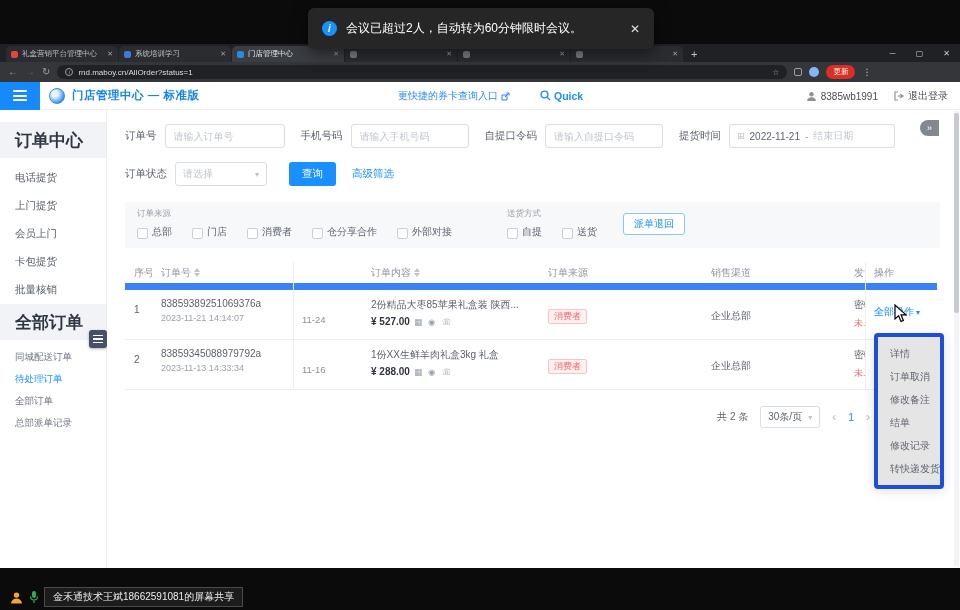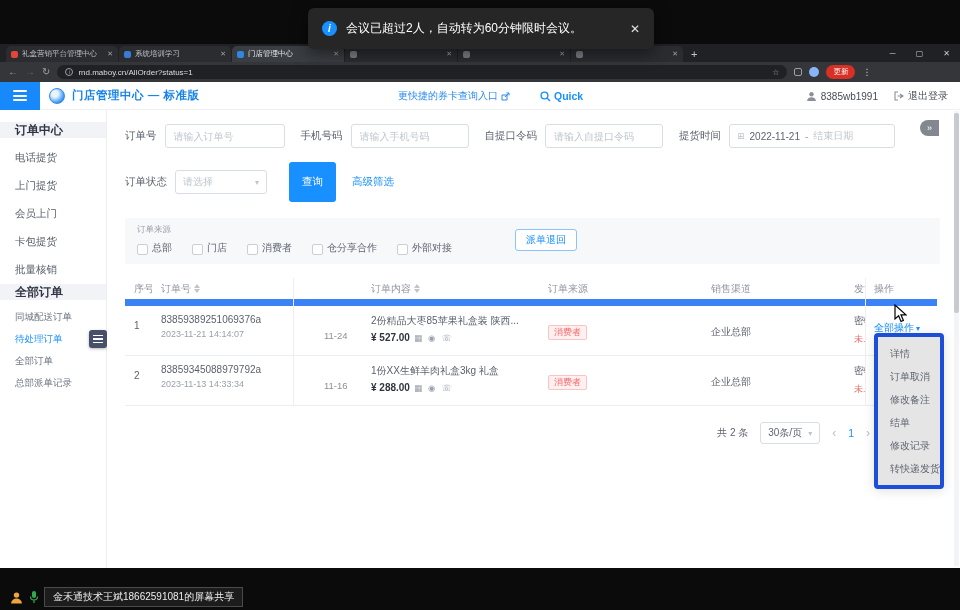--- a/index.html
+++ b/index.html
@@ -33,28 +33,28 @@
 
   
   .page{position:relative;width:960px;height:486px;background:#fff;overflow:hidden;}
   .app-header{height:28px;background:#fff;border-bottom:1px solid #eef0f4;display:flex;align-items:center;position:relative;}
   .burger{width:40px;height:28px;background:#1789fb;display:flex;flex-direction:column;justify-content:center;align-items:center;gap:2.5px;flex:none;}
   .burger i{display:block;width:14px;height:2px;background:#fff;border-radius:1px;}
   .logo-ic{width:16px;height:16px;border-radius:50%;margin-left:9px;background:radial-gradient(circle at 35% 35%,#eaf4ff 25%,#2e8df0 75%);border:1px solid #2e8df0;flex:none;}
   .app-title{margin-left:7px;font-size:11.5px;font-weight:bold;color:#1583e9;letter-spacing:.5px;white-space:nowrap;}
   .header-center{position:absolute;left:398px;top:0;height:28px;display:flex;align-items:center;gap:30px;}
   .quick-entry{display:flex;align-items:center;gap:3px;font-size:10px;color:#2a8af0;white-space:nowrap;}
-  .quick-search{display:flex;align-items:flex-end;gap:3px;font-size:10.5px;color:#1890ff;font-weight:bold;}
+  .quick-search{display:flex;align-items:flex-start;gap:3px;font-size:10.5px;color:#1890ff;font-weight:bold;}
   .header-right{position:absolute;right:12px;top:0;height:28px;display:flex;align-items:center;gap:16px;}
   .hr-user,.hr-logout{display:flex;align-items:center;gap:4px;font-size:10px;color:#454b54;white-space:nowrap;}
 
   .app-body{display:flex;height:458px;}
   .sidebar{width:107px;background:#fff;border-right:1px solid #ebedf1;padding-top:12px;position:relative;flex:none;}
   .side-row{display:flex;align-items:center;padding-left:15px;white-space:nowrap;overflow:hidden;}
-  .side-row.header{height:16px;background:#f1f3f7;font-size:12px;font-weight:bold;color:#2f3542;margin-bottom:6px;}
+  .side-row.header{height:36px;background:#f1f3f7;font-size:17px;font-weight:bold;color:#2f3542;margin-bottom:6px;}
   .side-row.item{height:28px;font-size:10.5px;color:#565d68;}
   .side-row.subitem{height:22px;font-size:9.5px;color:#6b7280;}
   .side-row.active{color:#1890ff;}
   .sidebar-toggle{position:absolute;left:89px;top:220px;width:18px;height:18px;background:#46506a;border-radius:3px;display:flex;flex-direction:column;justify-content:center;align-items:center;gap:2px;box-shadow:0 1px 3px rgba(0,0,0,.3);}
   .sidebar-toggle i{width:10px;height:1.5px;background:#fff;}
 
   .main{flex:1;position:relative;background:#fff;overflow:hidden;}
   .collapse-handle{position:absolute;top:10px;right:21px;width:19px;height:16px;background:rgba(96,101,112,.78);border-radius:8px 0 0 8px;color:#fff;font-size:9px;display:flex;align-items:center;justify-content:center;z-index:4;}
 
   .f-row{display:flex;align-items:center;margin:14px 0 0 18px;gap:16px;}
@@ -63,41 +63,41 @@
   .f-input{height:24px;border:1px solid #d9dde4;border-radius:3px;padding:0 8px;font-size:10px;color:#5f6470;width:120px;font-family:inherit;outline:none;}
   .f-input::placeholder{color:#bfc6cf;}
   .f-input.w118{width:118px;}
   .date-box{width:166px;height:24px;border:1px solid #d9dde4;border-radius:3px;display:flex;align-items:center;gap:5px;padding:0 7px;font-size:10px;}
   .cal-ic{color:#c0c4cc;font-size:9px;}
   .date-start{color:#5f6470;}
   .date-sep{color:#9aa0ab;}
   .date-end{color:#bfc6cf;}
   .f-select{width:92px;height:24px;border:1px solid #d9dde4;border-radius:3px;display:flex;align-items:center;justify-content:space-between;padding:0 7px;font-size:10px;color:#bfc6cf;}
   .caret{color:#c0c4cc;font-size:8px;}
-  .btn-primary{height:40px;padding:0 13px;background:#1890ff;border-radius:3px;color:#fff;font-size:10.5px;display:flex;align-items:center;margin-left:6px;border:none;}
+  .btn-primary{height:24px;padding:0 13px;background:#1890ff;border-radius:3px;color:#fff;font-size:10.5px;display:flex;align-items:center;margin-left:6px;border:none;}
   .adv-link{font-size:10.5px;color:#1890ff;white-space:nowrap;}
 
   .filter-panel{margin:16px 20px 0 18px;background:#f6f8fa;border-radius:2px;padding:6px 12px 9px;display:flex;gap:18px;}
   .fp-label{font-size:8.5px;color:#9aa0ab;margin-bottom:5px;}
   .fp-opts{display:flex;gap:20px;}
   .fp-opt{display:flex;align-items:flex-end;gap:4px;font-size:10px;color:#5f6470;white-space:nowrap;}
   .cb{width:11px;height:11px;background:#fff;border:1px solid #c9ced8;border-radius:2px;flex:none;}
   .fp-group.g1{width:352px;flex:none;}
   .btn-plain{align-self:center;margin-left:8px;height:22px;padding:0 10px;background:#fff;border:1px solid #8cc3ff;border-radius:3px;color:#1890ff;font-size:10px;display:flex;align-items:center;white-space:nowrap;}
 
   .table-wrap{margin:14px 23px 0 18px;position:relative;}
   .t-grid{display:grid;grid-template-columns:27px 141px 69px 177px 163px 143px 20px 72px;}
   .t-head{height:28px;border-bottom:7px solid #3b82f6;}
   .th{display:flex;align-items:center;font-size:10px;color:#8e95a3;padding-left:9px;gap:3px;overflow:hidden;white-space:nowrap;}
   .t-row{border-bottom:1px solid #ebeef5;height:50px;}
   .td{padding:8px 0 0 9px;overflow:hidden;}
   .td-mid{padding-top:15px;}
   .line1{font-size:10px;color:#5a5f6b;white-space:nowrap;}
   .line2{font-size:9px;color:#9aa0ab;margin-top:4px;white-space:nowrap;display:flex;align-items:center;gap:4px;}
-  .frag{margin-top:16px;font-size:9.5px;color:#8a9099;margin-left:22px;}
+  .frag{margin-top:16px;font-size:9.5px;color:#8a9099;}
   .price{font-size:10px;color:#30343c;font-weight:bold;}
   .mini-ic{color:#9aa0ab;font-size:8.5px;letter-spacing:2px;}
   .tag-danger{display:inline-block;background:#fef0f0;border:1px solid #fbc4c4;color:#f56c6c;font-size:9px;padding:1px 5px;border-radius:2px;line-height:11px;}
   .ship1{font-size:10px;color:#5a5f6b;white-space:nowrap;}
   .ship2{font-size:9px;color:#f56c6c;margin-top:5px;white-space:nowrap;}
   .action-link{display:flex;align-items:center;gap:2px;font-size:10px;color:#1890ff;white-space:nowrap;}
   .sort{display:inline-flex;flex-direction:column;gap:1px;}
   .sort i{width:0;height:0;border-left:3px solid transparent;border-right:3px solid transparent;}
   .sort .up{border-bottom:4px solid #c0c4cc;}
   .sort .dn{border-top:4px solid #c0c4cc;}
@@ -355,20 +355,35 @@
                   <span class="cb"></span>
                   <span>仓分享合作</span>
                 </label>
 
                 <label class="fp-opt">
                   <span class="cb"></span>
                   <span>外部对接</span>
                 </label>
               </div>
           </div>
+          <div class="fp-group">
+            <div class="fp-label">送货方式</div>
+            <div class="fp-opts">
+
+                <label class="fp-opt">
+                  <span class="cb"></span>
+                  <span>自提</span>
+                </label>
+
+                <label class="fp-opt">
+                  <span class="cb"></span>
+                  <span>送货</span>
+                </label>
+              </div>
+          </div>
           <button class="btn-plain">派单退回</button>
         </div>
 
         <div class="table-wrap">
           <div class="t-grid t-head">
             <div class="th">序号</div>
             <div class="th">
               <span>订单号</span>
               <span class="sort">
                   <i class="up"></i>

